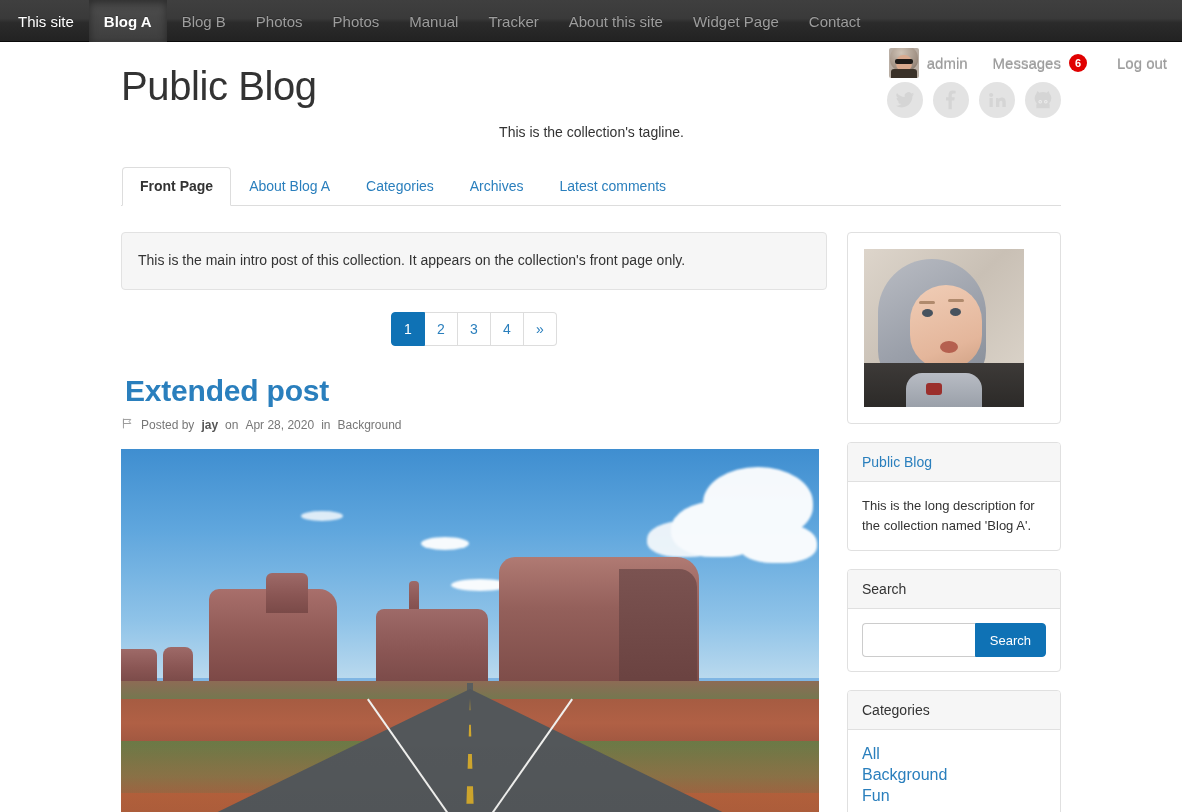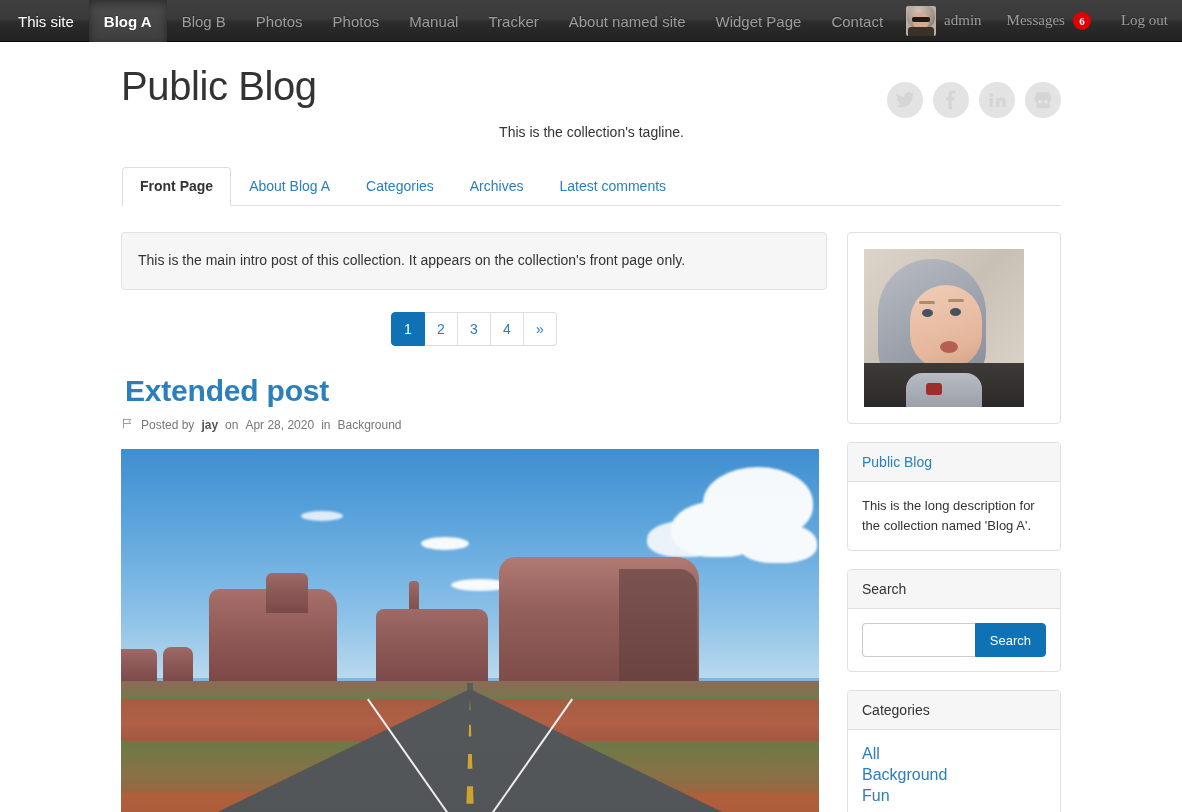--- a/index.html
+++ b/index.html
@@ -20,23 +20,24 @@
   
   .navbar {
     position: relative;
     width: 1182px;
     height: 42px;
     background: linear-gradient(to bottom, #3f3f3f 0%, #3a3a3a 45%, #2b2b2b 55%, #222222 100%);
     border-bottom: 1px solid #0b0b0b;
     display: flex;
     align-items: stretch;
     white-space: nowrap;
+    flex-direction: column;
   }
   .nav-left { display: flex; align-items: stretch; }
-  .nav-right { display: flex; align-items: center; margin-left: auto; font-family: Liberation Serif, serif; }
+  .nav-right { display: flex; align-items: center; margin-left: auto; }
   .nav-item {
     display: flex;
     align-items: center;
     padding: 0 15px;
     height: 42px;
     color: #9d9d9d;
     font-size: 15px;
     text-decoration: none;
     cursor: pointer;
     text-shadow: 0 -1px 0 rgba(0,0,0,0.25);
@@ -476,21 +477,21 @@
 
 <div class="navbar">
   <div class="nav-left">
     <a class="nav-item brand" href="#">This site</a>
     <a class="nav-item active" href="#">Blog A</a>
     <a class="nav-item" href="#">Blog B</a>
     <a class="nav-item" href="#">Photos</a>
     <a class="nav-item" href="#">Photos</a>
     <a class="nav-item" href="#">Manual</a>
     <a class="nav-item" href="#">Tracker</a>
-    <a class="nav-item" href="#">About named site</a>
+    <a class="nav-item" href="#">About this site</a>
     <a class="nav-item" href="#">Widget Page</a>
     <a class="nav-item" href="#">Contact</a>
   </div>
   <div class="nav-right">
     <a class="nav-item user" href="#">
       <span class="avatar">
         <span class="hood"></span>
         <span class="face"></span>
         <span class="glasses"></span>
         <span class="chin"></span>

